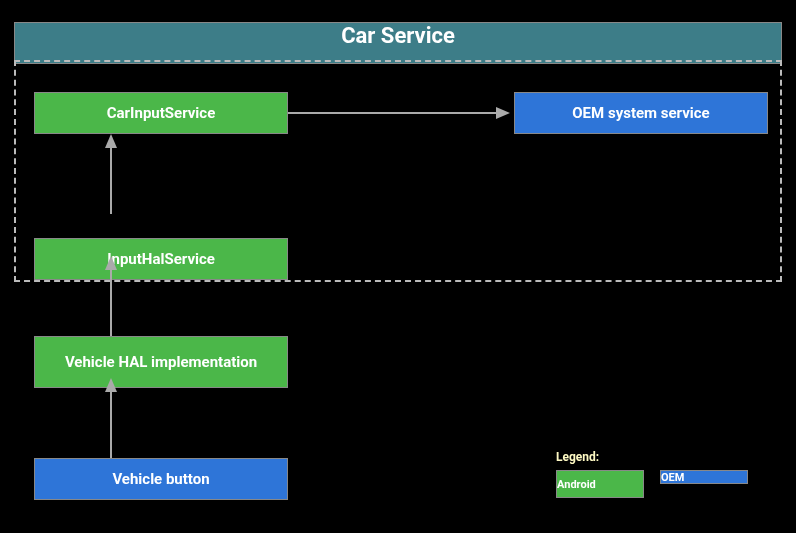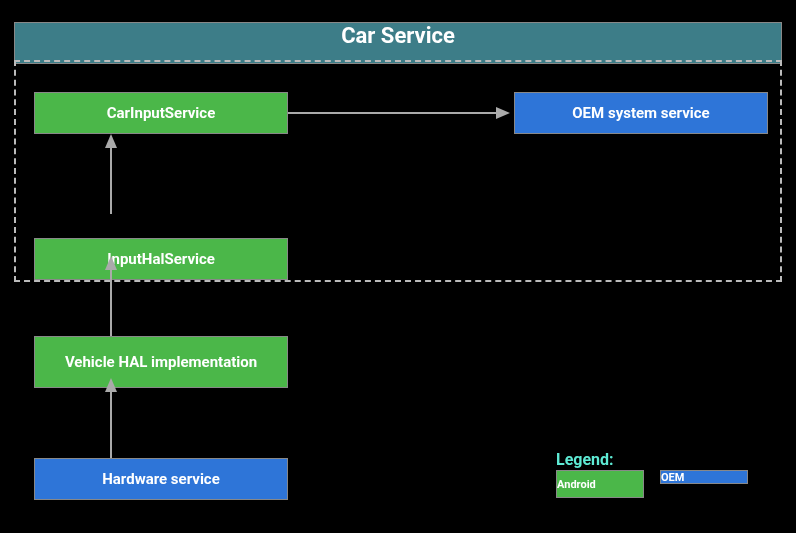--- a/index.html
+++ b/index.html
@@ -42,22 +42,22 @@
     justify-content: center;
     color: #fff;
     font-weight: 700;
     font-size: 15px;
     border: 1px solid #888;
   }
   .green { background: #4bb749; }
   .blue { background: #2e75d8; }
   .legend-title {
     position: absolute;
-    color: #5eead4;
-    font-size: 16px;
+    color: #fef9c3;
+    font-size: 12px;
     font-weight: 700;
     text-align: right;
   }
   .legend-box {
     position: absolute;
     display: flex;
     align-items: center;
     justify-content: flex-start;
     color: #fff;
     font-size: 11px;
@@ -84,21 +84,21 @@
 
 <div class="box green" style="left:34px; top:214px; width:254px; height:42px;margin-top:24px;">
   <span>InputHalService</span>
 </div>
 
 <div class="box green" style="left:34px; top:336px; width:254px; height:52px;">
   <span>Vehicle HAL implementation</span>
 </div>
 
 <div class="box blue" style="left:34px; top:458px; width:254px; height:42px;">
-  <span>Hardware service</span>
+  <span>Vehicle button</span>
 </div>
 
 <svg style="position:absolute; left:288px; top:106px; width:222px; height:14px;" viewBox="0 0 222 14">
   <line x1="0" y1="7" x2="210" y2="7" stroke="#aaa" stroke-width="2"></line>
   <polygon points="222,7 208,1 208,13" fill="#aaa"></polygon>
 </svg>
 
 <svg style="position:absolute; left:104px; top:134px; width:14px; height:80px;" viewBox="0 0 14 80">
   <line x1="7" y1="80" x2="7" y2="12" stroke="#aaa" stroke-width="2"></line>
   <polygon points="7,0 1,14 13,14" fill="#aaa"></polygon>

